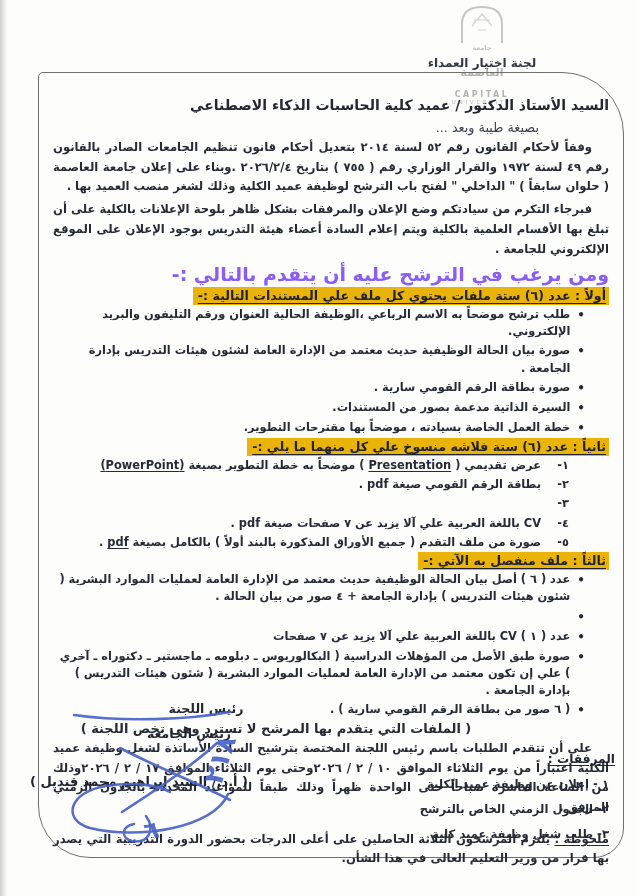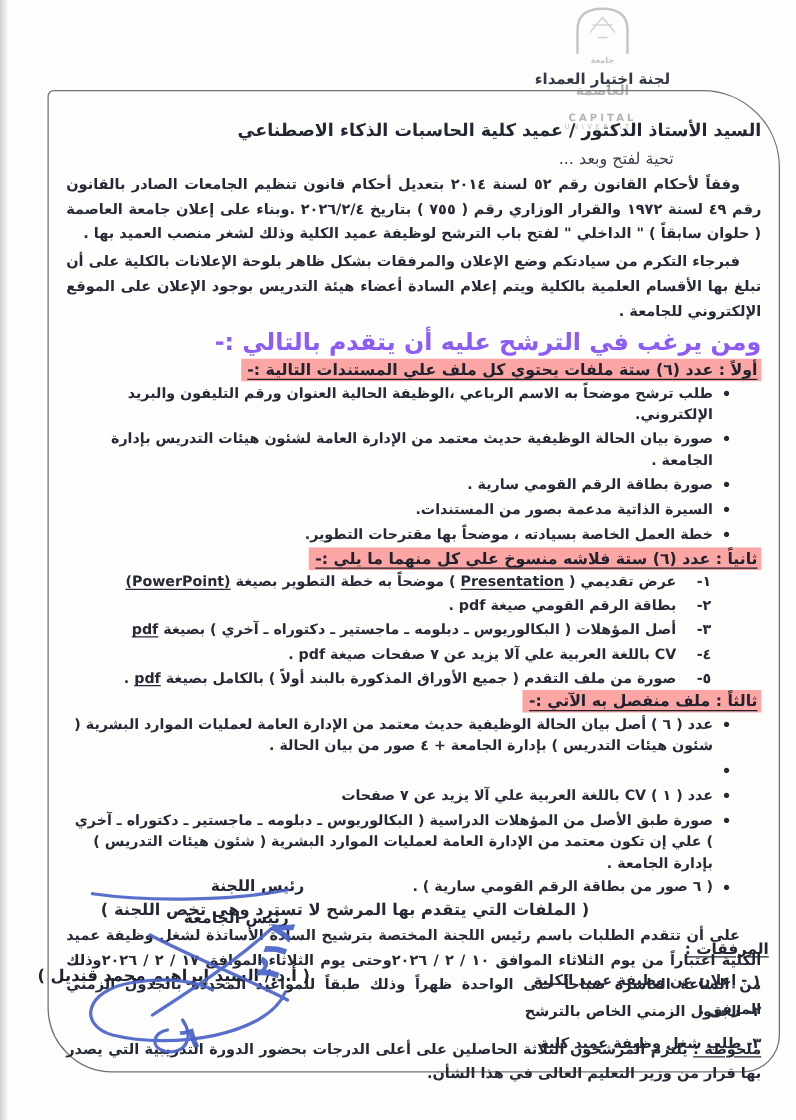--- a/index.html
+++ b/index.html
@@ -24,21 +24,21 @@
     border:1.4px solid #6f6f6f;border-radius:5px 62px 30px 52px;
     box-sizing:border-box;
   }
   .content{direction:rtl;text-align:right;padding:24px 14px 0 14px;}
   .recipient{font-size:14px;font-weight:bold;color:#232633;margin-bottom:7px;}
   .greeting{font-size:12.8px;color:#3a3f4c;margin:0 70px 3px 0;}
   .para{font-size:11.6px;font-weight:bold;line-height:1.7;text-align:justify;margin:0 0 3px 0;color:#262a36;}
   .indent{text-indent:17px;}
   .cta{font-size:19px;font-weight:bold;margin:4px 0 3px 0;color:#8b5cf6;}
   .sec{margin:2px 0 3px 0;font-size:12.6px;font-weight:bold;}
-  .hl{background:#fca5a5;text-decoration:underline;text-underline-offset:3px;padding:1px 3px 2px 5px;color:#20232e;}
+  .hl{background:#eab308;text-decoration:underline;text-underline-offset:3px;padding:1px 3px 2px 5px;color:#20232e;}
   .brow{display:flex;gap:7px;padding-right:24px;font-size:11.4px;font-weight:bold;line-height:1.5;color:#262a36;margin-bottom:2px;}
   .brow .dot{font-size:12px;line-height:1.5;}
   .nrow{display:flex;gap:12px;padding-right:40px;font-size:11.4px;font-weight:bold;line-height:1.52;color:#262a36;margin-bottom:2px;}
   .nrow .num{min-width:16px;}
   .u{text-decoration:underline;text-underline-offset:2px;}
   .files-note{font-size:13px;font-weight:bold;text-align:center;margin:2px 110px 2px 0;color:#262a36;}
   .deadline{margin-top:3px;}
   .note{margin-top:12px;}
   
   .sig-role1{position:absolute;left:150px;top:701px;width:112px;text-align:center;font-weight:bold;font-size:12.5px;color:#232633;}
@@ -64,21 +64,21 @@
     <div class="lg-ar1">جامعة</div>
     <div class="lg-ar2">العاصمة</div>
     <div class="lg-en1">CAPITAL</div>
     <div class="lg-en2">UNIVERSITY</div>
   </div>
   <div class="committee">لجنة اختيار العمداء</div>
 
   <div class="frame">
     <div class="content">
       <div class="recipient">السيد الأستاذ الدكتور / عميد كلية الحاسبات الذكاء الاصطناعي</div>
-      <div class="greeting">تحية لفتح وبعد ...</div>
+      <div class="greeting">بصيغة طيبة وبعد ...</div>
       <p class="para indent">وفقاً لأحكام القانون رقم ٥٢ لسنة ٢٠١٤ بتعديل أحكام قانون تنظيم الجامعات الصادر بالقانون رقم ٤٩ لسنة ١٩٧٢ والقرار الوزاري رقم ( ٧٥٥ ) بتاريخ ٢٠٢٦/٢/٤ .وبناء على إعلان جامعة العاصمة ( حلوان سابقاً ) " الداخلي " لفتح باب الترشح لوظيفة عميد الكلية وذلك لشغر منصب العميد بها .</p>
       <p class="para indent">فبرجاء التكرم من سيادتكم وضع الإعلان والمرفقات بشكل ظاهر بلوحة الإعلانات بالكلية على أن تبلغ بها الأقسام العلمية بالكلية ويتم إعلام السادة أعضاء هيئة التدريس بوجود الإعلان على الموقع الإلكتروني للجامعة .</p>
       <div class="cta">ومن يرغب في الترشح عليه أن يتقدم بالتالي :-</div>
 
       <div class="sec"><span class="hl">أولاً : عدد (٦) ستة ملفات يحتوي كل ملف علي المستندات التالية :-</span></div>
       <div class="brow">
           <span class="dot">•</span>
           <span>طلب ترشح موضحاً به الاسم الرباعي ،الوظيفة الحالية العنوان ورقم التليفون والبريد الإلكتروني.</span>
         </div>
       <div class="brow">
@@ -102,21 +102,20 @@
       <div class="nrow">
           <span class="num">١-</span>
           <span><span>عرض تقديمي ( </span><span class="u">Presentation</span><span> ) موضحاً به خطة التطوير بصيغة </span><span class="u">(PowerPoint)</span></span>
         </div>
       <div class="nrow">
           <span class="num">٢-</span>
           <span><span>بطاقة الرقم القومي صيغة pdf .</span><span class="u"></span><span></span></span>
         </div>
       <div class="nrow">
           <span class="num">٣-</span>
-          <span><span>أصل المؤهلات ( البكالوريوس ـ دبلومه ـ ماجستير ـ دكتوراه ـ آخري ) بصيغة </span><span class="u">pdf</span><span></span></span>
         </div>
       <div class="nrow">
           <span class="num">٤-</span>
           <span><span>CV باللغة العربية علي آلا يزيد عن ٧ صفحات صيغة pdf .</span><span class="u"></span><span></span></span>
         </div>
       <div class="nrow">
           <span class="num">٥-</span>
           <span><span>صورة من ملف التقدم ( جميع الأوراق المذكورة بالبند أولاً ) بالكامل بصيغة </span><span class="u">pdf</span><span> .</span></span>
         </div>
 

